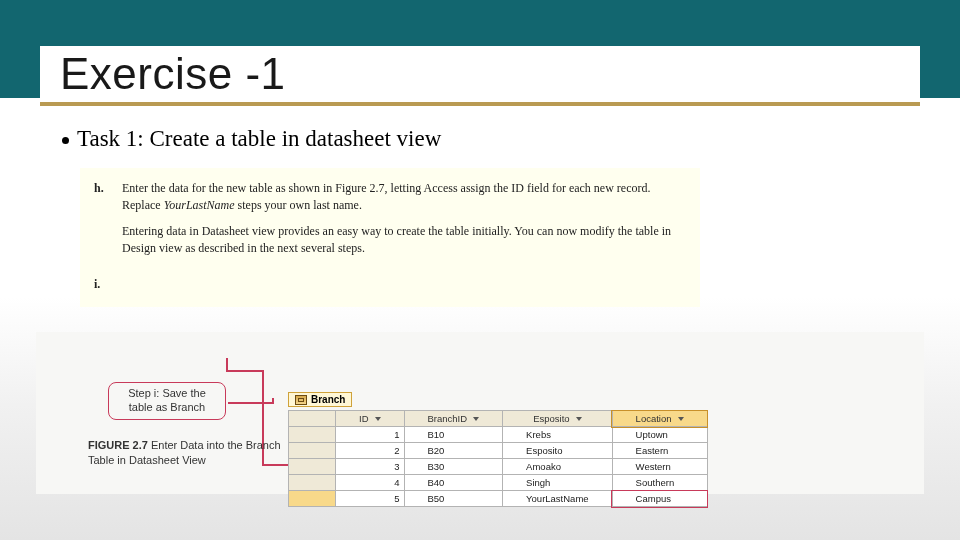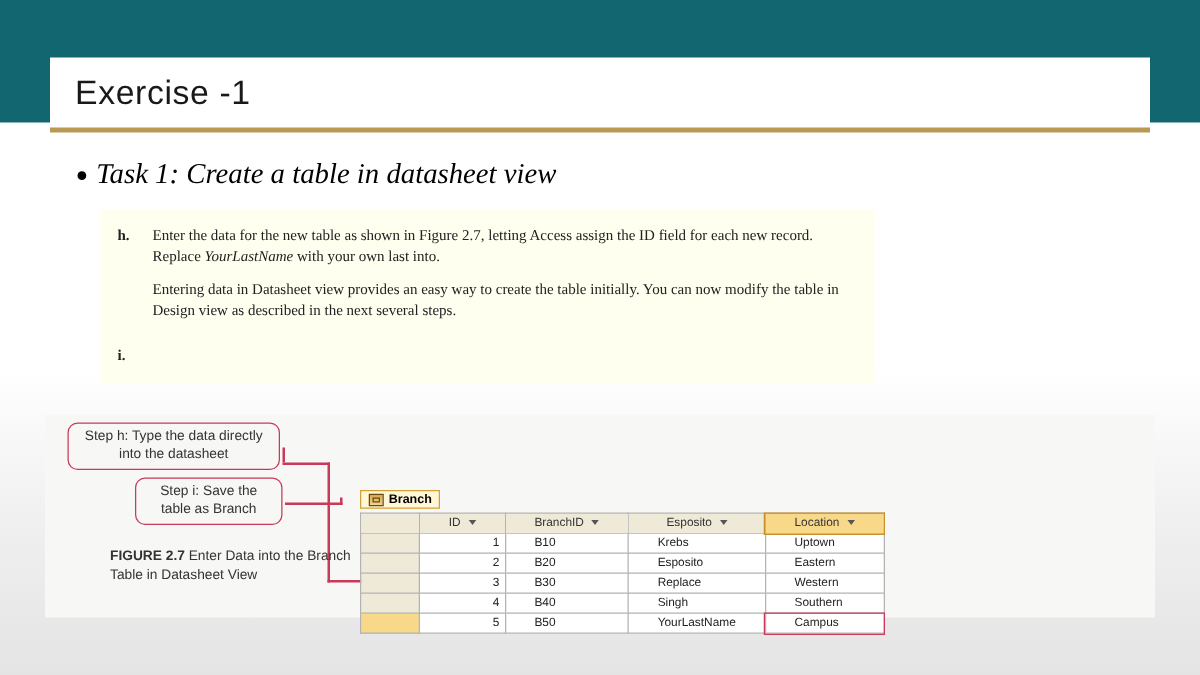--- a/index.html
+++ b/index.html
@@ -2,23 +2,23 @@
 <html><head>
 <meta charset="utf-8">
 <style>
   * { box-sizing: border-box; margin: 0; padding: 0; }
   html, body { width: 960px; height: 540px; font-family: Arial, Helvetica, sans-serif; background: #fff; }
 
   .slide { position: relative; width: 960px; height: 540px; background: linear-gradient(to bottom, #ffffff 0%, #ffffff 55%, #f1f1f1 75%, #e4e4e4 100%); }
 
   .title-bar { position: absolute; top: 0; left: 0; right: 0; height: 98px; background: #12666f; }
   .title-area { position: absolute; top: 46px; left: 40px; right: 40px; height: 60px; background: #ffffff; padding: 0 20px; display: flex; align-items: center; border-bottom: 4px solid #b99a52; }
-  .title-area h1 { font-family: "Arial", sans-serif; font-size: 27px; font-weight: 400; color: #191919; letter-spacing: 0.5px; }
+  .title-area h1 { font-family: "Arial", sans-serif; font-size: 44px; font-weight: 400; color: #191919; letter-spacing: 0.5px; }
 
-  .content { position: absolute; top: 126px; left: 62px; right: 62px; font-style: italic; }
+  .content { position: absolute; top: 126px; left: 62px; right: 62px; }
   .bullet { display: flex; align-items: flex-start; gap: 8px; }
   .bullet .dot { width: 7px; height: 7px; background: #000; border-radius: 50%; margin-top: 11px; flex-shrink: 0; }
   .bullet .txt { font-family: Georgia, "Times New Roman", serif; font-size: 23px; color: #000; }
 
   .instr-block { position: absolute; top: 168px; left: 80px; width: 620px; background: #ffffef; padding: 12px 14px 14px 14px; font-family: Georgia, serif; font-size: 12px; color: #222; line-height: 1.45; }
   .instr-item { display: flex; gap: 12px; margin-bottom: 10px; }
   .instr-item .lbl { width: 16px; flex-shrink: 0; font-weight: bold; }
   .instr-item p { margin-bottom: 8px; }
   .instr-item b { font-weight: bold; }
 
@@ -72,35 +72,32 @@
       <span class="dot"></span>
       <span class="txt">Task 1: Create a table in datasheet view</span>
     </div>
   </div>
 
   <div class="instr-block">
     <div class="instr-item">
       <div class="lbl">h.</div>
       <div>
         <p>
-          <span>Enter the data for the new table as shown in Figure 2.7, letting Access assign the ID field for each new record. Replace </span><i>YourLastName</i><span> with your own last into.</span>
+          <span>Enter the data for the new table as shown in Figure 2.7, letting Access assign the ID field for each new record. Replace </span><i>YourLastName</i><span> steps your own last name.</span>
         </p>
         <p>Entering data in Datasheet view provides an easy way to create the table initially. You can now modify the table in Design view as described in the next several steps.</p>
       </div>
     </div>
     <div class="instr-item" style="margin-bottom:0;">
       <div class="lbl">i.</div>
     </div>
   </div>
 
   <div class="figure-zone">
 
-    <div class="callout h">
-      <span>Step h: Type the data directly into the datasheet</span>
-    </div>
     <div class="callout i">
       <span>Step i: Save the table as Branch</span>
     </div>
 
     <div class="lead-line lead-h1a"></div>
     <div class="lead-line lead-h1b"></div>
     <div class="lead-line lead-h1c"></div>
     <div class="lead-line lead-h1d"></div>
     <div class="lead-line lead-i1a"></div>
     <div class="lead-line lead-i1b"></div>
@@ -137,21 +134,21 @@
             <td class="rowhead"></td>
             <td class="id">2</td>
             <td>B20</td>
             <td>Esposito</td>
             <td>Eastern</td>
           </tr>
           <tr>
             <td class="rowhead"></td>
             <td class="id">3</td>
             <td>B30</td>
-            <td>Replace</td>
+            <td>Amoako</td>
             <td>Western</td>
           </tr>
           <tr>
             <td class="rowhead"></td>
             <td class="id">4</td>
             <td>B40</td>
             <td>Singh</td>
             <td>Southern</td>
           </tr>
           <tr>

